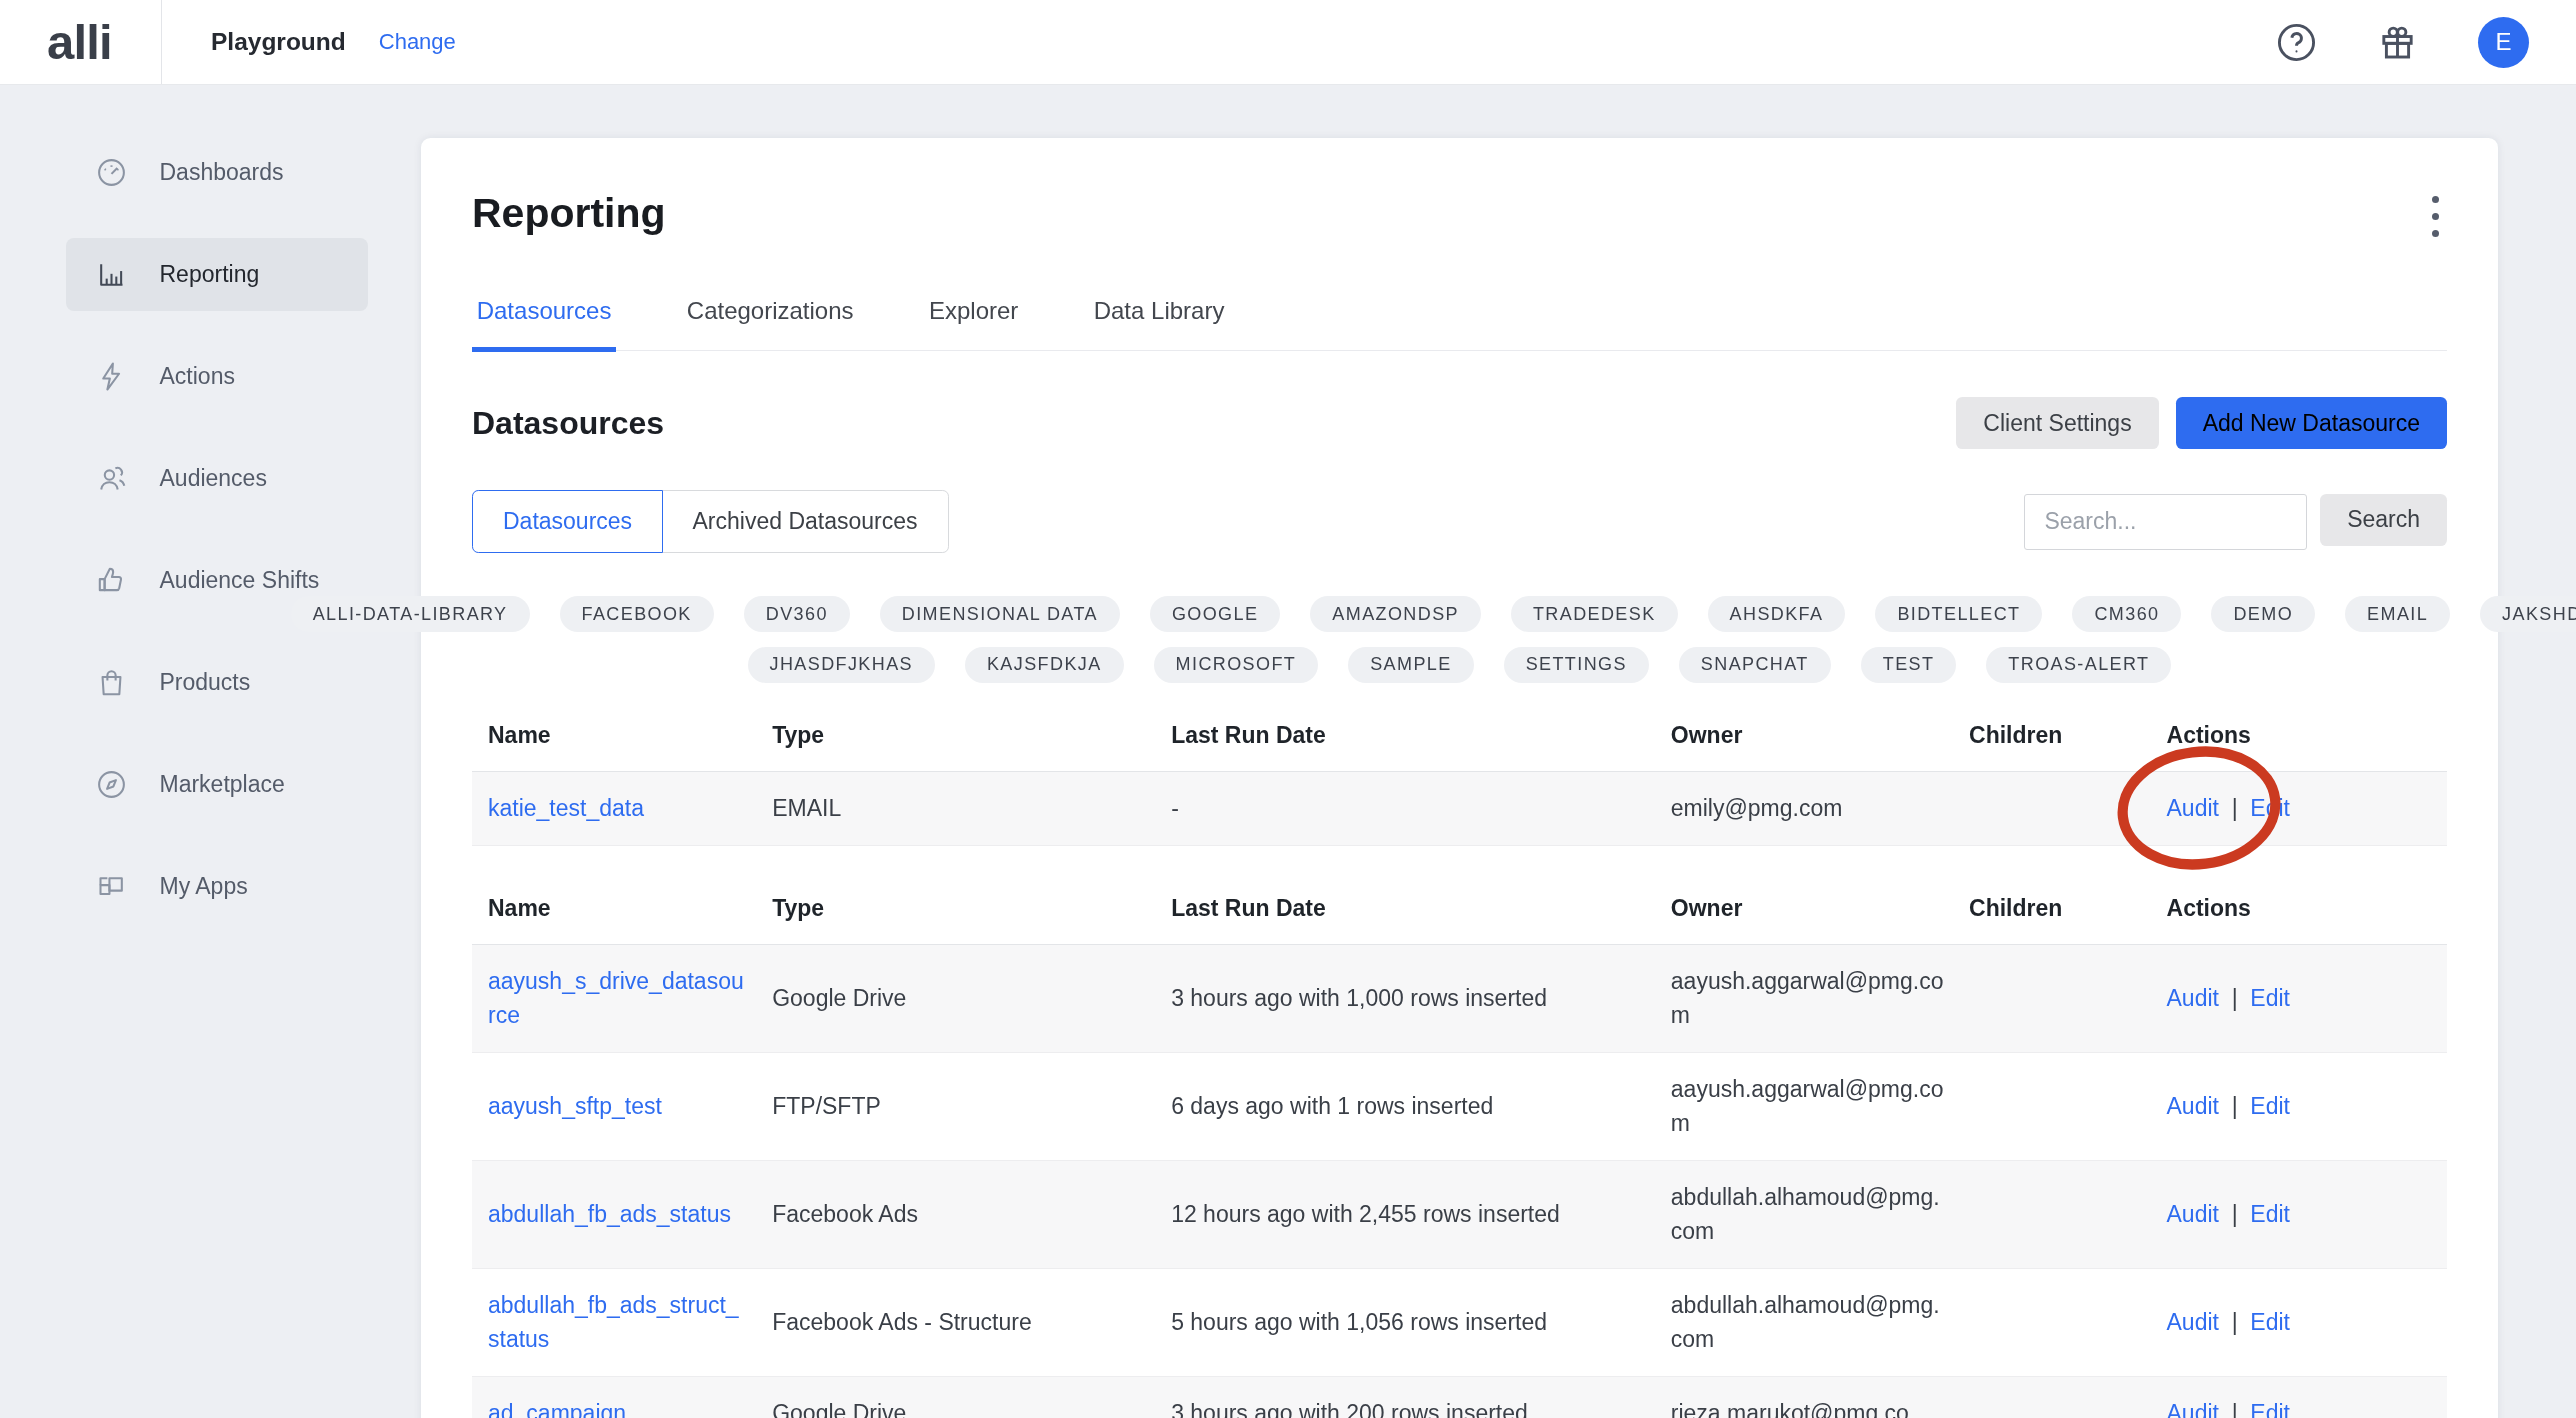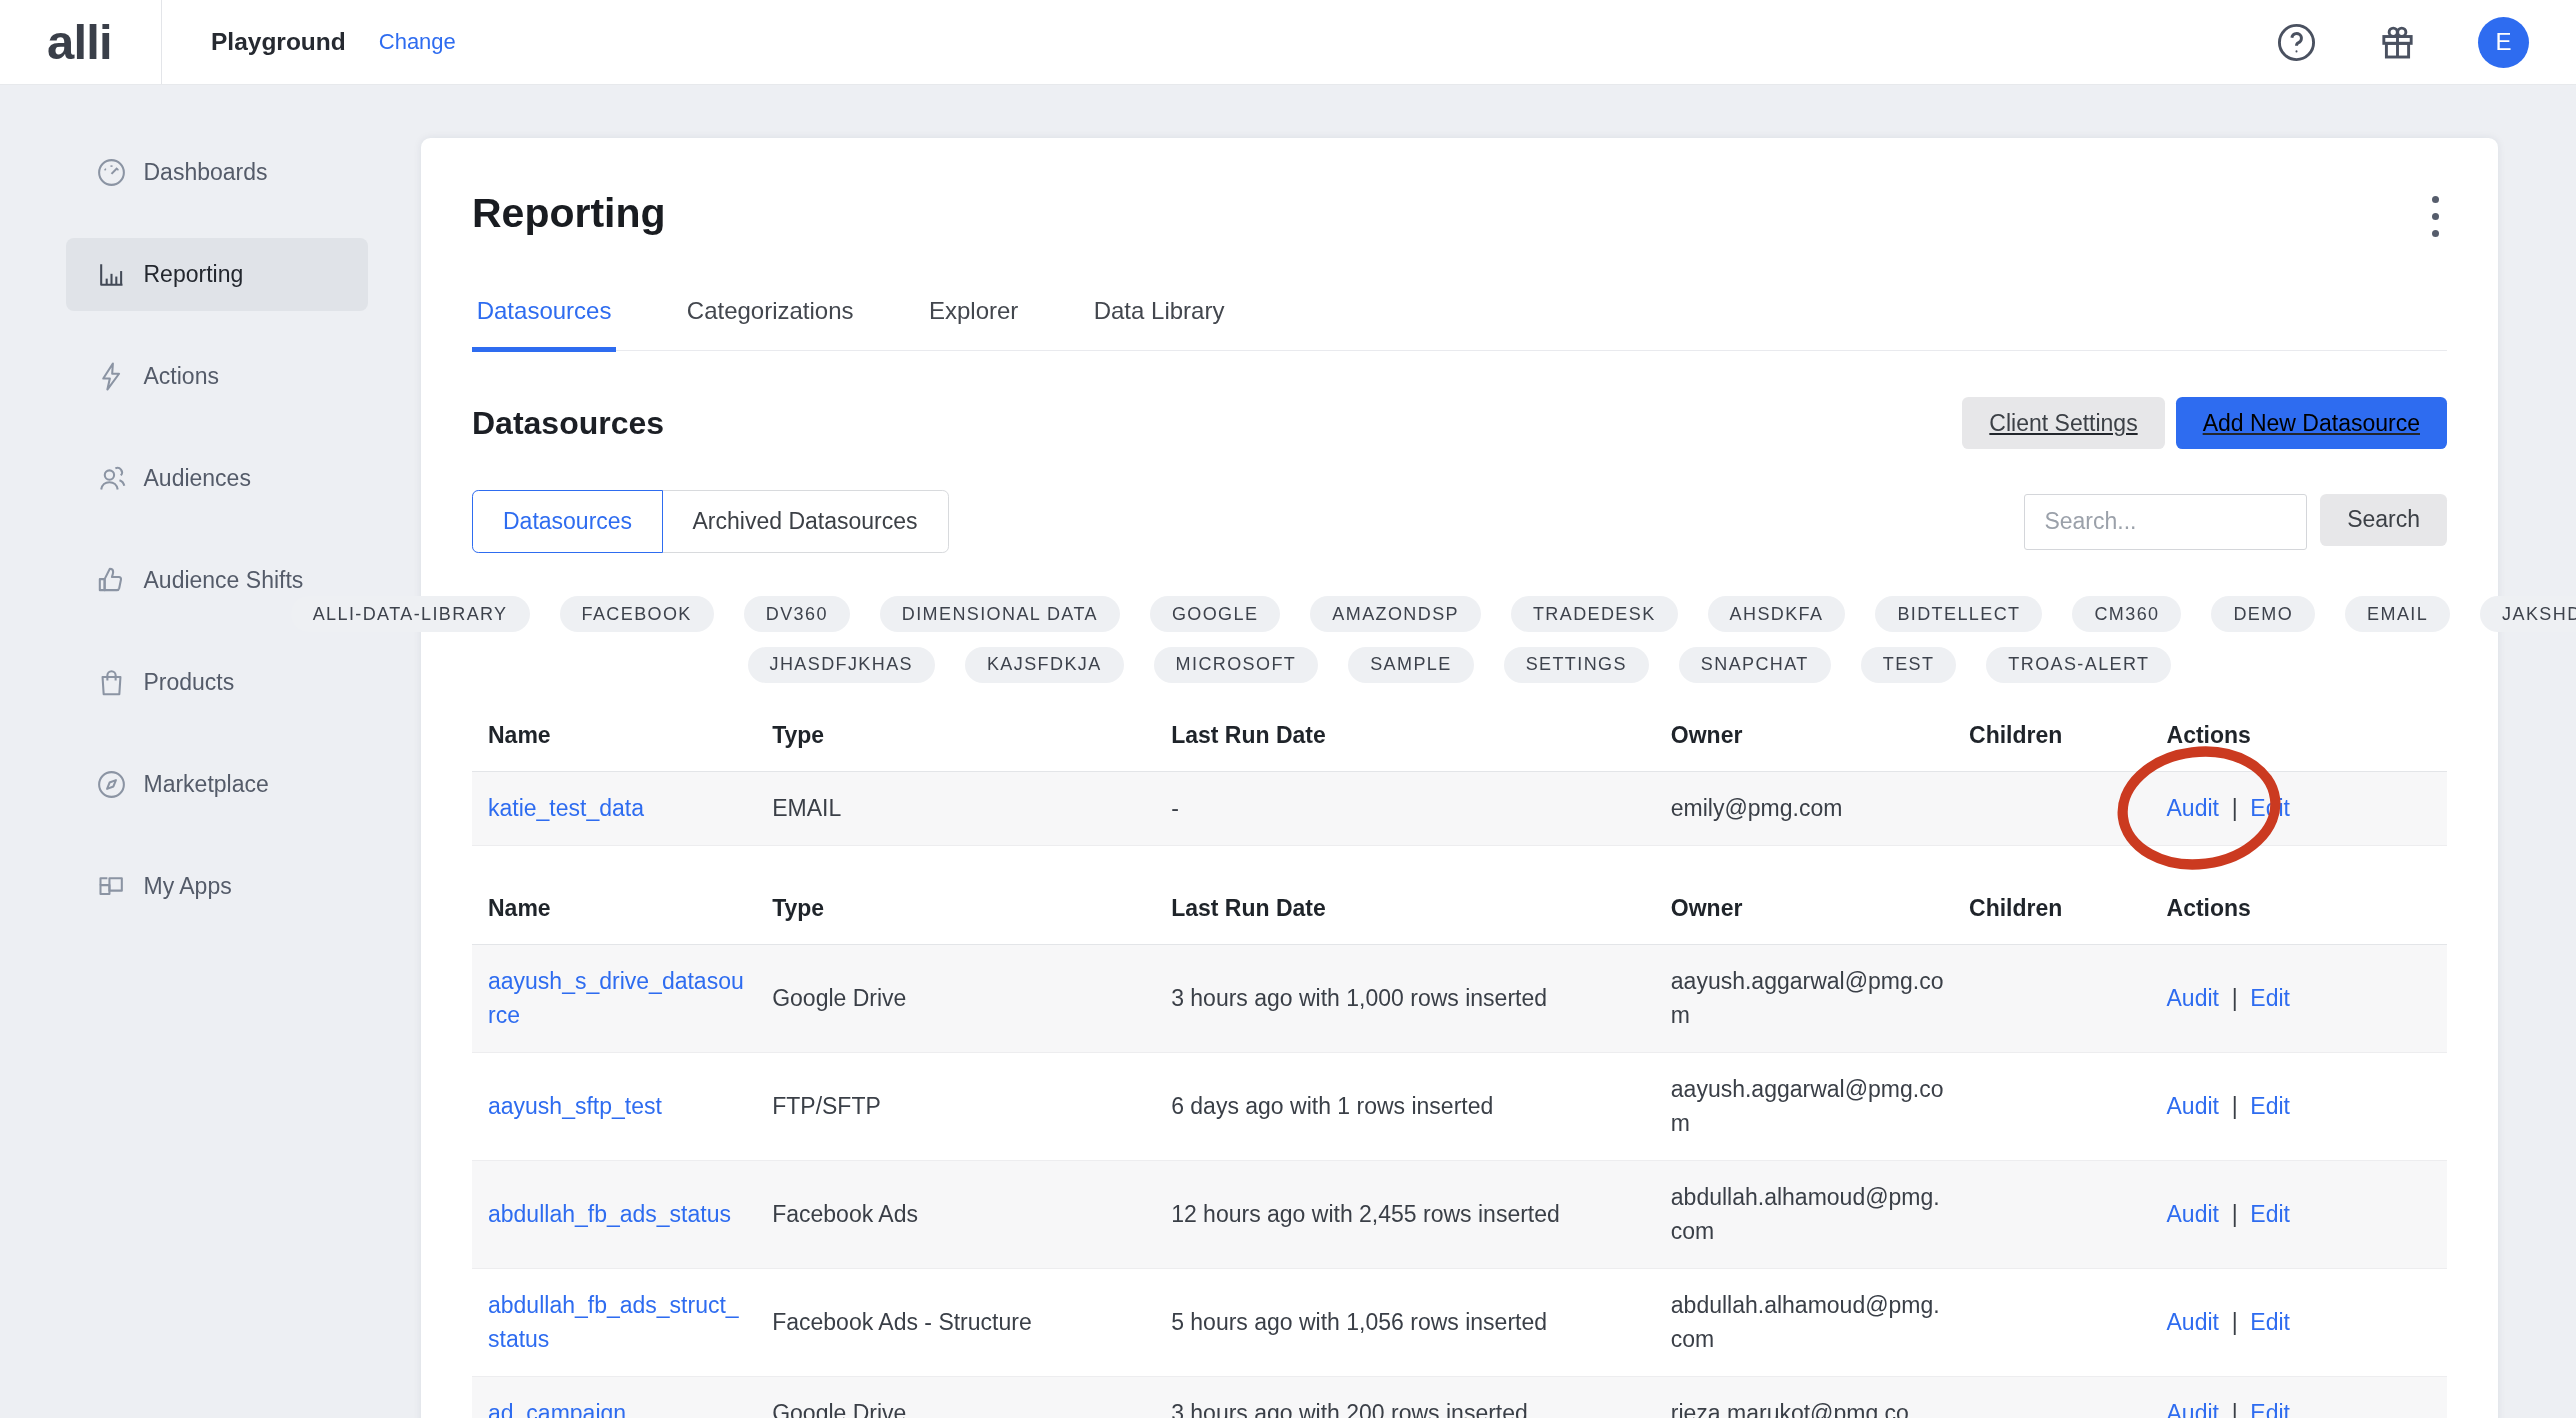--- a/index.html
+++ b/index.html
@@ -27,41 +27,41 @@
   .avatar { width:51px; height:51px; border-radius:50%; background:#2e6cf0; color:#fff;
     display:flex; align-items:center; justify-content:center; font-size:24px; }
   
   .sidebar { position:absolute; top:85px; left:0; bottom:0; width:421px;
     background:#edeff3; padding-top:51px; display:flex; flex-direction:column; gap:29px; }
   .side-item { height:73px; margin:0 53px 0 66px; border-radius:8px;
     display:flex; align-items:center; padding-left:28.5px; cursor:pointer; }
   .side-item.active { background:#e0e3e8; }
   .side-item .s-icon { width:33px; height:33px; color:#8b94a3; flex:none; }
   .side-item.active .s-icon { color:#434a57; }
-  .side-item .s-label { margin-left:16px; font-size:23px; color:#545b69;text-align:center; }
+  .side-item .s-label { margin-left:32px; font-size:23px; color:#545b69;text-align:center; }
   .side-item.active .s-label { color:#23272e; font-weight:500; }
   
   .card { position:absolute; left:421px; top:138px; width:2077px; height:1392px;
     background:#fff; border-radius:9.5px; box-shadow:0 0.8px 8px rgba(25,35,60,.08);
     padding:41px 51px 0; }
   .title-row { display:flex; align-items:flex-start; justify-content:space-between; }
   .page-title { font-size:41px; font-weight:600; color:#191c21; margin-top:11px; }
   .kebab { display:flex; flex-direction:column; gap:9.5px; padding:17.4px 8px; cursor:pointer; }
   .kebab i { width:7.1px; height:7.1px; border-radius:50%; background:#565d6c; }
   .tabs { display:flex; gap:66px; margin-top:43px; border-bottom:1.6px solid #e9eaee; }
   .tab { font-size:24px; color:#43474e; padding:0 4.7px 22px; border-bottom:5.5px solid transparent;
     margin-bottom:-1.6px; cursor:pointer; }
   .tab.active { color:#2e6cf0; border-bottom-color:#2e6cf0; }
   .section-row { display:flex; align-items:center; justify-content:space-between; margin-top:46px; }
   .section-title { font-size:32px; font-weight:600; color:#1c1f25; }
   .btn { height:52px; border:none; border-radius:6.3px; font-size:23px; padding:0 27px;
     font-family:inherit; cursor:pointer; }
   .btn-gray { background:#e7e7e9; color:#3c4046; }
   .btn-blue { background:#2e6cf0; color:#000000; }
-  .section-btns { display:flex; gap:11px;text-decoration:underline; }
+  .section-btns { display:flex; gap:17px; }
   .controls-row { display:flex; align-items:center; justify-content:space-between; margin-top:41px; }
   .toggle-group { display:inline-flex; }
   .toggle-btn { height:63px; background:#fff; font-size:23px; padding:0 30px;
     border:1.6px solid #d8dadd; color:#3c4046; font-family:inherit; cursor:pointer; }
   .toggle-btn:first-child { border-radius:6.3px 0 0 6.3px; }
   .toggle-btn:last-child { border-radius:0 6.3px 6.3px 0; margin-left:-1.6px; }
   .toggle-btn.active { border-color:#2e6cf0; color:#2e6cf0; position:relative; z-index:2; }
   .search-box { display:flex; gap:12.7px; }
   .search-input { width:283px; height:56px; border:1.6px solid #d4d6da; border-radius:3px;
     padding:0 19px; font-size:23px; font-family:Liberation Sans, sans-serif; color:#3c4046; }

